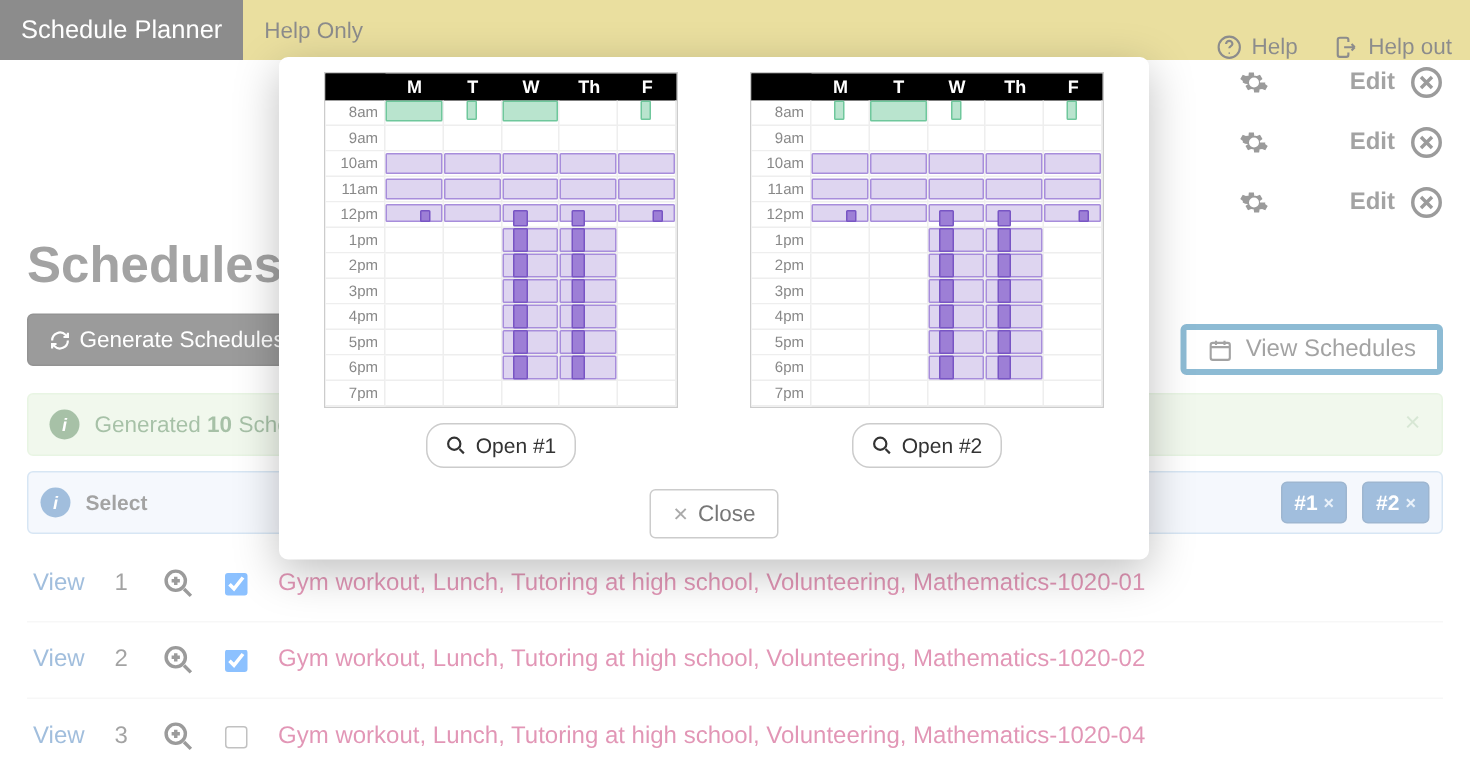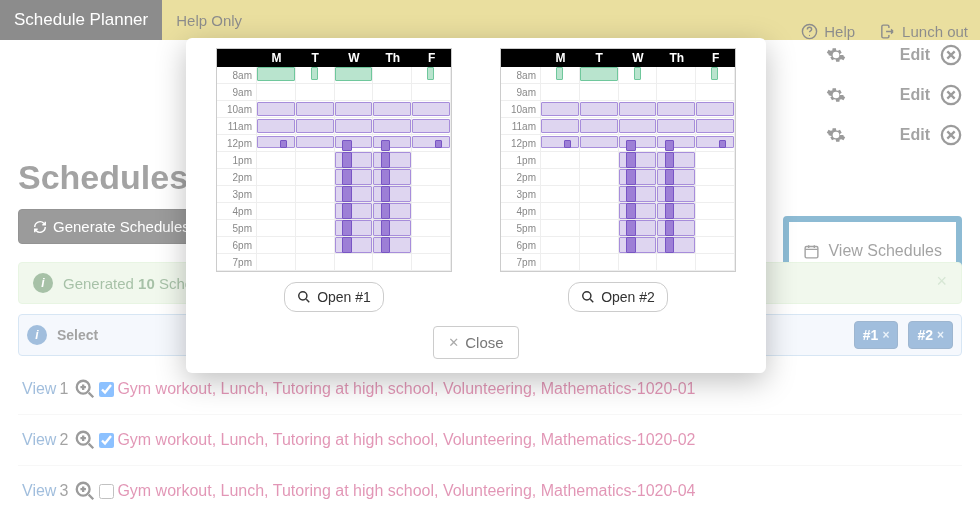--- a/index.html
+++ b/index.html
@@ -102,23 +102,23 @@
     background: #fff;
     color: #333;
     border-color: #ccc;
     border-radius: 12px;
   }
 
   .view-schedules-wrap {
     position: absolute;
     right: 18px;
     top: 176px;
-    border: 6px solid #0369a1;
+    border: 4px solid #0369a1;
     border-radius: 4px;
-    padding: 20px 14px;
+    padding: 4px 14px;
     display: flex;
     align-items: center;
     gap: 8px;
     font-size: 16px;
     margin-left: 28px;
   }
 
   .alert {
     margin-top: 18px;
     background: #dff0d8;
@@ -195,21 +195,21 @@
     align-items: center;
     gap: 4px;
 	border: 1px solid #285e98;
   }
   .chip .chip-x { color:#cfe1f3; font-size: 12px; cursor:pointer; }
 
   .sched-list { margin-top: 8px; }
   .sched-row {
     display: flex;
     align-items: center;
-    gap: 3px;
+    gap: 20px;
     padding: 14px 4px;
     border-bottom: 1px solid #eee;
     font-size: 16px;
   }
   .sched-row:last-child { border-bottom: none; }
   .view-link { color: #2f6fb3; cursor: pointer; }
   .num { color:#333; min-width:12px; }
   .zoom { width:22px; height:22px; cursor:pointer; }
   .row-text { color:#be185d; }
 
@@ -323,21 +323,21 @@
         <path d="M9 9a3 3 0 116 0c0 2-3 2-3 4"></path>
         <circle cx="12" cy="17.5" r="0.8" fill="#000" stroke="none"></circle>
       </svg>
     <span>Help</span>
   </div>
   <div class="top-link">
     <svg width="17" height="17" viewBox="0 0 24 24" fill="none" stroke="#000" stroke-width="2">
         <path d="M14 7V5a2 2 0 00-2-2H6a2 2 0 00-2 2v14a2 2 0 002 2h6a2 2 0 002-2v-2"></path>
         <path d="M10 12h10m0 0l-3-3m3 3l-3 3"></path>
       </svg>
-    <span>Lunch out</span>
+    <span>Help out</span>
   </div>
 </div>
 
 <div class="page">
 
   <div class="edit-col">
     <div class="edit-row">
       <svg class="gear" viewBox="0 0 24 24" fill="#222">
           <path d="M12 8a4 4 0 100 8 4 4 0 000-8zm9 4a7 7 0 01-.1 1.2l2.1 1.6-2 3.4-2.5-1a7 7 0 01-2 .1l-.4 2.7h-4l-.4-2.7a7 7 0 01-2-.1l-2.5 1-2-3.4 2.1-1.6A7 7 0 013 12c0-.4 0-.8.1-1.2L1 9.2l2-3.4 2.5 1a7 7 0 012-.1L7.9 4h4l.4 2.7a7 7 0 012 .1l2.5-1 2 3.4-2.1 1.6c.1.4.1.8.1 1.2z"></path>
         </svg>

